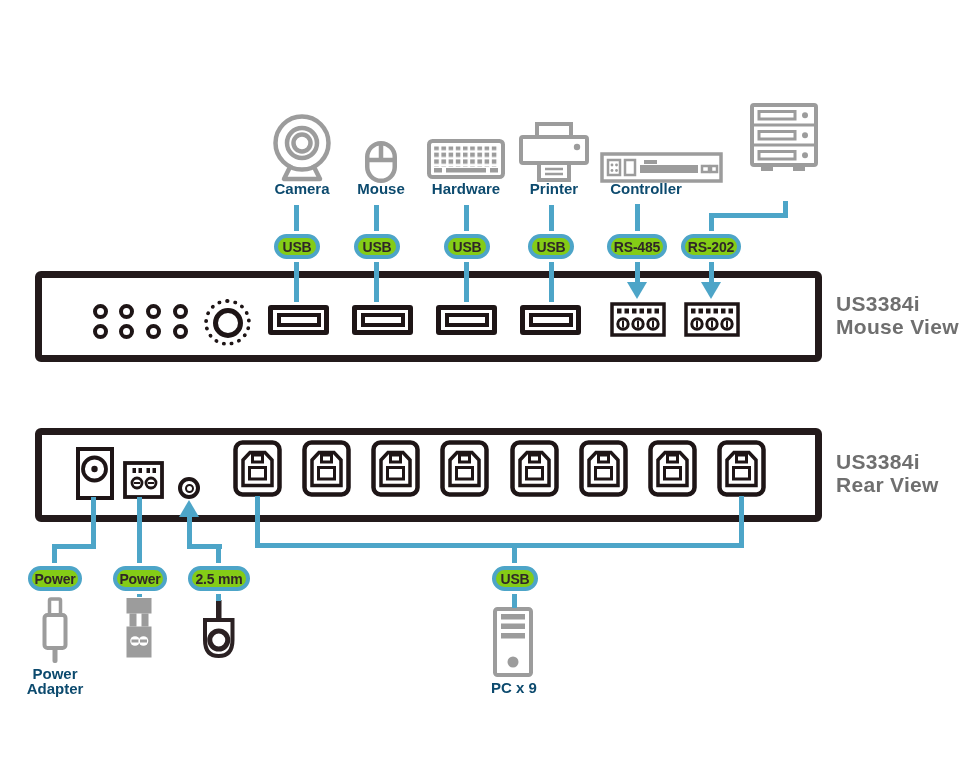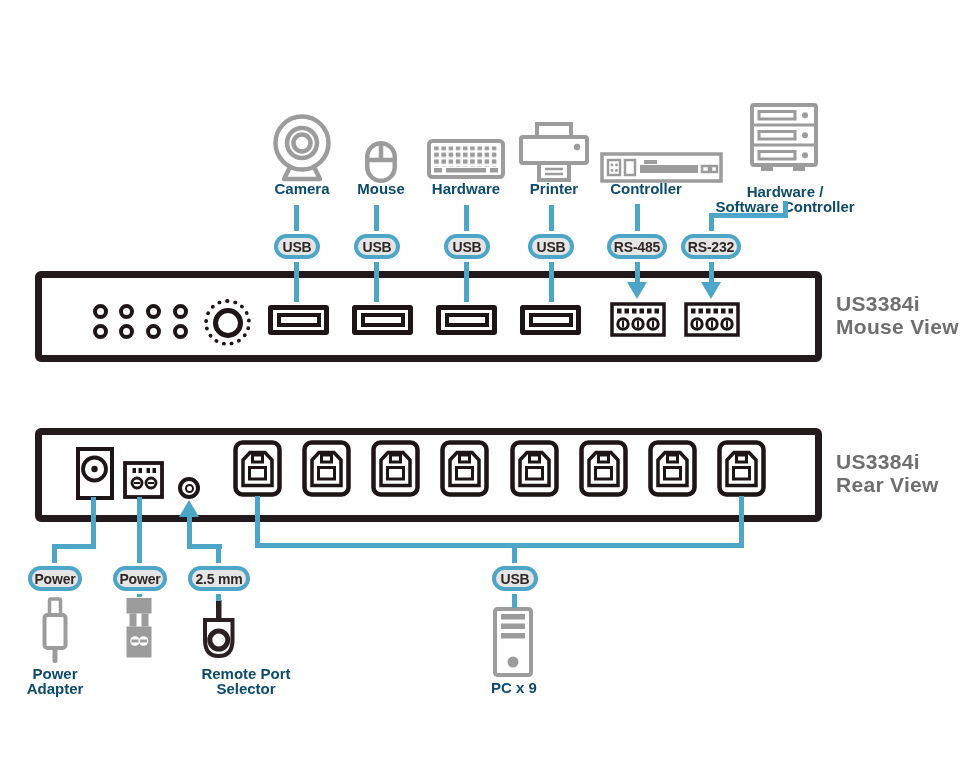--- a/index.html
+++ b/index.html
@@ -3,21 +3,21 @@
 <meta charset="utf-8">
 <style>
   html,body{margin:0;padding:0;background:#fff;}
   #canvas{position:relative;width:970px;height:780px;background:#fff;overflow:hidden;
           font-family:"Liberation Sans",sans-serif;}
   .bl{position:absolute;background:#4da5c8;z-index:3;}
   .arr-d{position:absolute;width:0;height:0;border-left:10px solid transparent;
          border-right:10px solid transparent;border-top:17px solid #4da5c8;z-index:3;}
   .arr-u{position:absolute;width:0;height:0;border-left:10px solid transparent;
          border-right:10px solid transparent;border-bottom:17px solid #4da5c8;z-index:3;}
-  .pill{position:absolute;z-index:4;background:#e5e5e5;border:4.5px solid #4da5c8;
+  .pill{position:absolute;z-index:4;background:#84cc16;border:4.5px solid #4da5c8;
         border-radius:14px;display:flex;align-items:center;justify-content:center;
         font-weight:bold;font-size:14px;letter-spacing:-0.2px;color:#2f2627;height:25px;
         box-sizing:border-box;box-shadow:0 0 0 3px #fff;}
   .lbl{position:absolute;text-align:center;font-size:15px;font-weight:bold;color:#0c4a6e;
        line-height:15px;z-index:2;}
   .panel{position:absolute;background:#fff;border:7px solid #231a1b;border-radius:6px;
          box-sizing:border-box;z-index:1;}
   .title{position:absolute;font-size:21px;font-weight:bold;color:#6f6f6f;
          letter-spacing:0.3px;z-index:2;}
   .led{position:absolute;width:15px;height:15px;border:4px solid #1e1516;border-radius:50%;
@@ -105,40 +105,36 @@
       <rect x="10" y="9.5" width="36" height="7.5"></rect>
       <rect x="10" y="29.5" width="36" height="7.5"></rect>
       <rect x="10" y="49.5" width="36" height="7.5"></rect>
     </g>
     <circle cx="56" cy="13.2" r="3" fill="#9c9c9c"></circle>
     <circle cx="56" cy="33.2" r="3" fill="#9c9c9c"></circle>
     <circle cx="56" cy="53.2" r="3" fill="#9c9c9c"></circle>
     <rect x="12" y="63" width="12" height="6" fill="#9c9c9c"></rect>
     <rect x="44" y="63" width="12" height="6" fill="#9c9c9c"></rect>
   </svg>
-  <div class="lbl" style="left:700px;top:184px;width:170px">
-    <div>Hardware /</div>
-    <div>Software Controller</div>
-  </div>
 
   <div class="bl" style="left:294px;top:205px;width:5px;height:31px"></div>
   <div class="bl" style="left:374px;top:205px;width:5px;height:31px"></div>
   <div class="bl" style="left:463.5px;top:205px;width:5px;height:31px"></div>
   <div class="bl" style="left:548.5px;top:205px;width:5px;height:31px"></div>
   <div class="bl" style="left:634.5px;top:204px;width:5px;height:32px"></div>
   <div class="bl" style="left:782.5px;top:201px;width:5px;height:17px"></div>
   <div class="bl" style="left:708.5px;top:213px;width:79px;height:5px"></div>
   <div class="bl" style="left:708.5px;top:213px;width:5px;height:23px"></div>
 
   <div class="pill" style="left:274px;top:234px;width:46px">USB</div>
   <div class="pill" style="left:354px;top:234px;width:46px">USB</div>
   <div class="pill" style="left:444px;top:234px;width:46px">USB</div>
   <div class="pill" style="left:528px;top:234px;width:46px">USB</div>
   <div class="pill" style="left:607px;top:234px;width:60px">RS-485</div>
-  <div class="pill" style="left:681px;top:234px;width:60px">RS-232</div>
+  <div class="pill" style="left:681px;top:234px;width:60px">RS-202</div>
 
   <div class="bl" style="left:294px;top:257px;width:5px;height:45px"></div>
   <div class="bl" style="left:374px;top:257px;width:5px;height:45px"></div>
   <div class="bl" style="left:463.5px;top:257px;width:5px;height:45px"></div>
   <div class="bl" style="left:548.5px;top:257px;width:5px;height:45px"></div>
   <div class="bl" style="left:634.5px;top:257px;width:5px;height:27px"></div>
   <div class="arr-d" style="left:627px;top:282px"></div>
   <div class="bl" style="left:708.5px;top:257px;width:5px;height:27px"></div>
   <div class="arr-d" style="left:701px;top:282px"></div>
 
@@ -339,24 +335,20 @@
     <rect x="7.5" y="43.5" width="7" height="3" fill="#9c9c9c"></rect>
     <circle cx="19.5" cy="45" r="4.8" fill="#ffffff"></circle>
     <rect x="16" y="43.5" width="7" height="3" fill="#9c9c9c"></rect>
   </svg>
 
   <svg style="left:200px;top:600px" width="38" height="60" viewBox="0 0 38 60">
     <rect x="16" y="0" width="5.5" height="21" fill="#2b2123"></rect>
     <path d="M5,20 H32.5 V40 Q32.5,56 18.75,56 Q5,56 5,40 Z" fill="none" stroke="#2b2123" stroke-width="4"></path>
     <circle cx="18.75" cy="40" r="9" fill="none" stroke="#2b2123" stroke-width="5"></circle>
   </svg>
-  <div class="lbl" style="left:186px;top:666px;width:120px">
-    <div>Remote Port</div>
-    <div>Selector</div>
-  </div>
 
   <svg style="left:492px;top:606px" width="42" height="72" viewBox="0 0 42 72">
     <rect x="3" y="3" width="36" height="66" rx="2.5" fill="none" stroke="#9c9c9c" stroke-width="4"></rect>
     <rect x="9" y="8" width="24" height="5.5" fill="#9c9c9c"></rect>
     <rect x="9" y="17.5" width="24" height="5.5" fill="#9c9c9c"></rect>
     <rect x="9" y="27" width="24" height="5.5" fill="#9c9c9c"></rect>
     <circle cx="21" cy="56" r="5.5" fill="#9c9c9c"></circle>
   </svg>
   <div class="lbl" style="left:464px;top:680px;width:100px">PC x 9</div>
 

